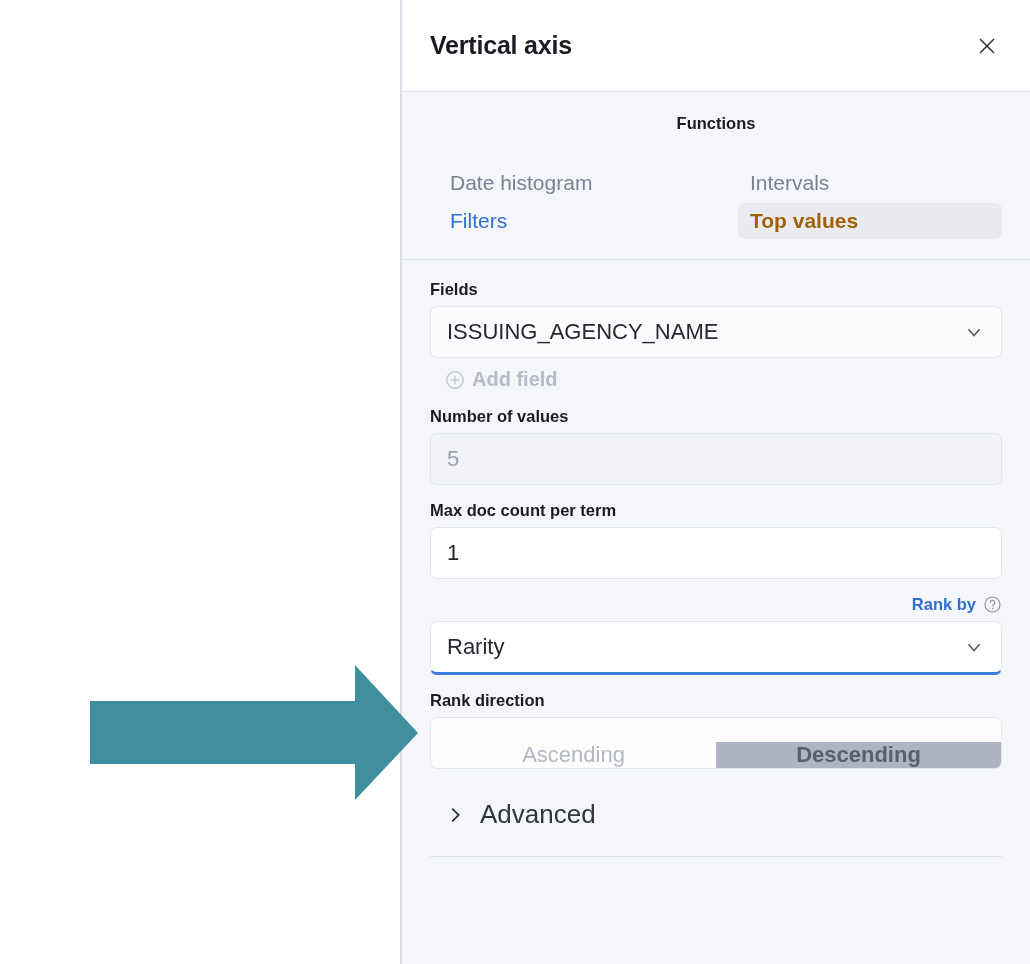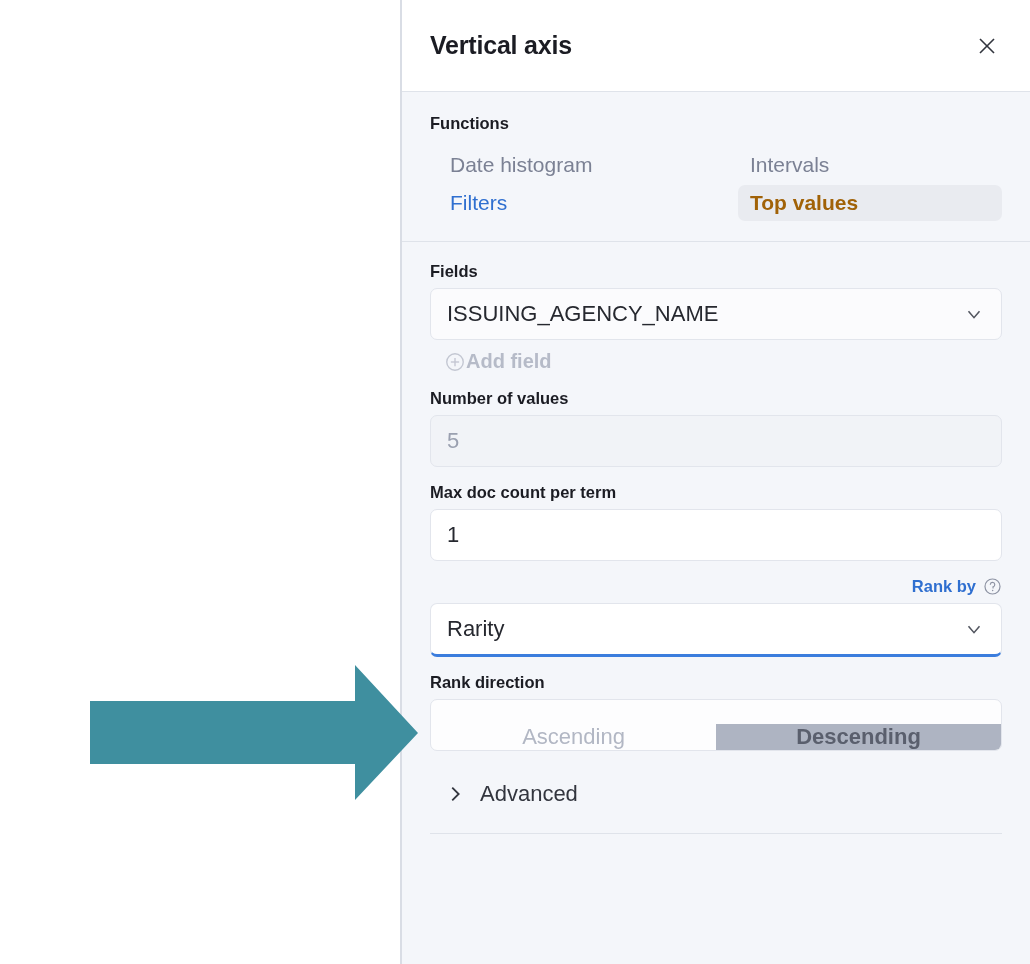--- a/index.html
+++ b/index.html
@@ -72,21 +72,22 @@
   }
   .functions-block {
     padding-top: 22px;
     padding-bottom: 20px;
     border-bottom: 1px solid #dfe3ea;
   }
   .block-label {
     font-size: 16.5px;
     font-weight: bold;
     color: #1b1c23;
-    margin-bottom: 14px;
+    margin-bottom: 32px;
+    text-align: center;
   }
   .func-grid {
     display: grid;
     grid-template-columns: 1fr 1fr;
     gap: 2px 36px;
     padding-left: 8px;
   }
   .func-item {
     font-size: 21px;
     color: #7b8194;
@@ -148,21 +149,21 @@
     background: #ffffff;
     border-color: #e2e5ec;
     border-bottom: 3px solid #3b7ddd;
     height: 54px;
   }
   .chevron { color: #51545e; display: inline-flex; }
 
   .add-field {
     display: flex;
     align-items: center;
-    gap: 0;
+    gap: 6px;
     padding: 10px 0 0 14px;
     font-size: 20px;
     color: #b6bbc8;
     font-weight: bold;
     cursor: pointer;
     text-align: center;
   }
   .add-field .plus-icon { display: inline-flex; color: #c3c7d2; }
 
   
@@ -194,21 +195,21 @@
 
   
   .advanced-row {
     display: flex;
     align-items: center;
     gap: 14px;
     padding: 14px 0 0 14px;
     cursor: pointer;
   }
   .advanced-label {
-    font-size: 22px;
+    font-size: 26px;
     color: #32353e;
   }
   .advanced-chevron { color: #32353e; display: inline-flex; }
 
   .panel-footer-divider {
     margin-top: 26px;
     border-top: 1px solid #dfe3ea;
     height: 24px;
   }
 </style>

